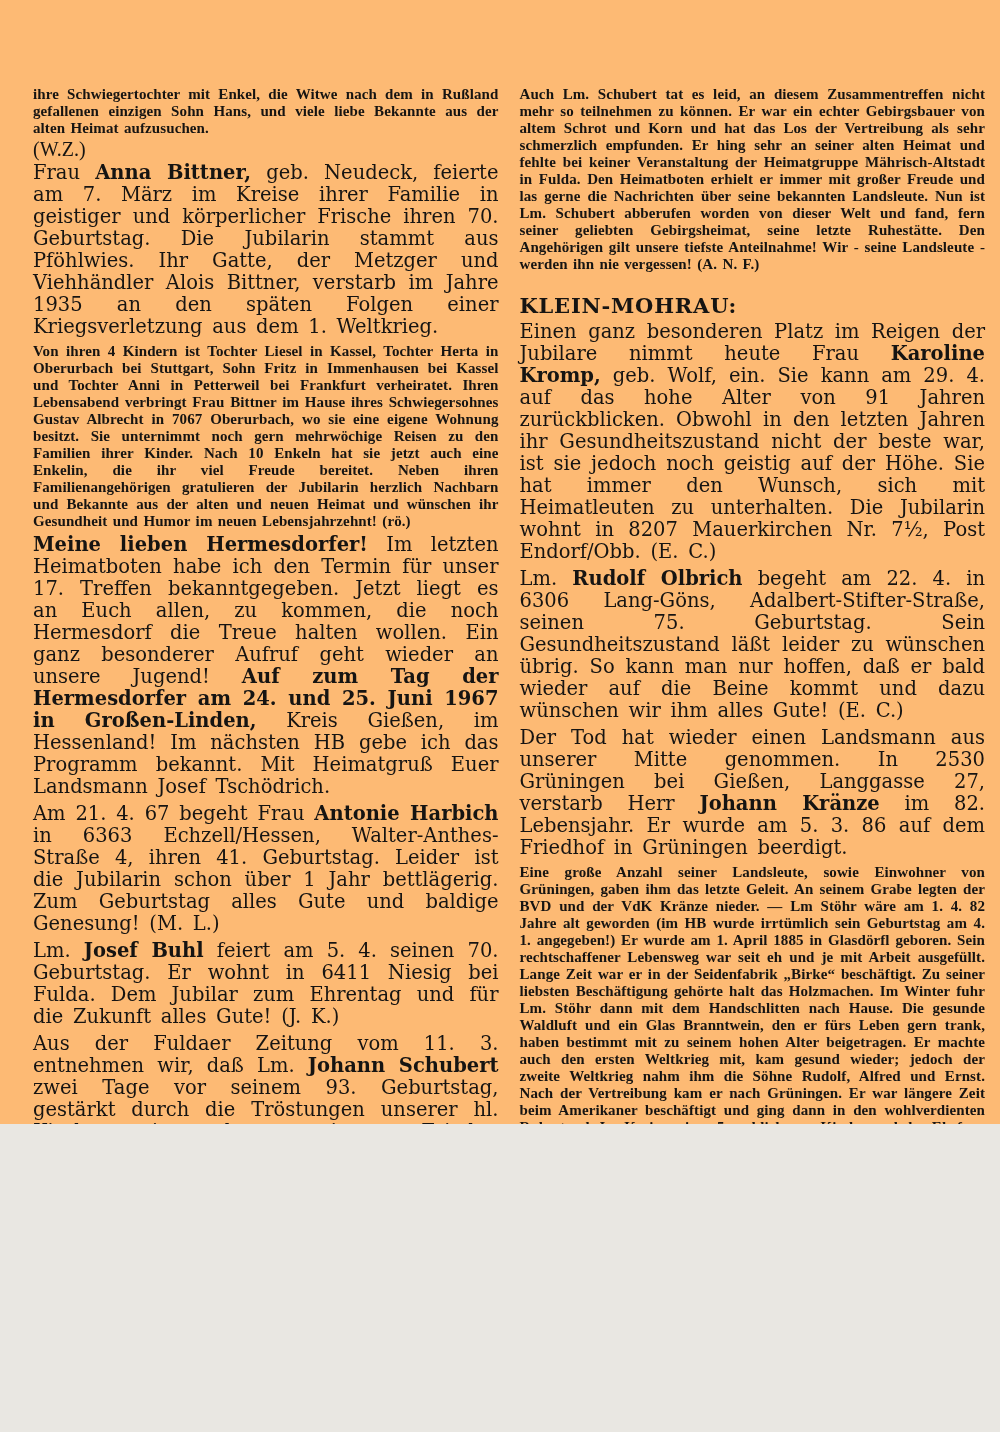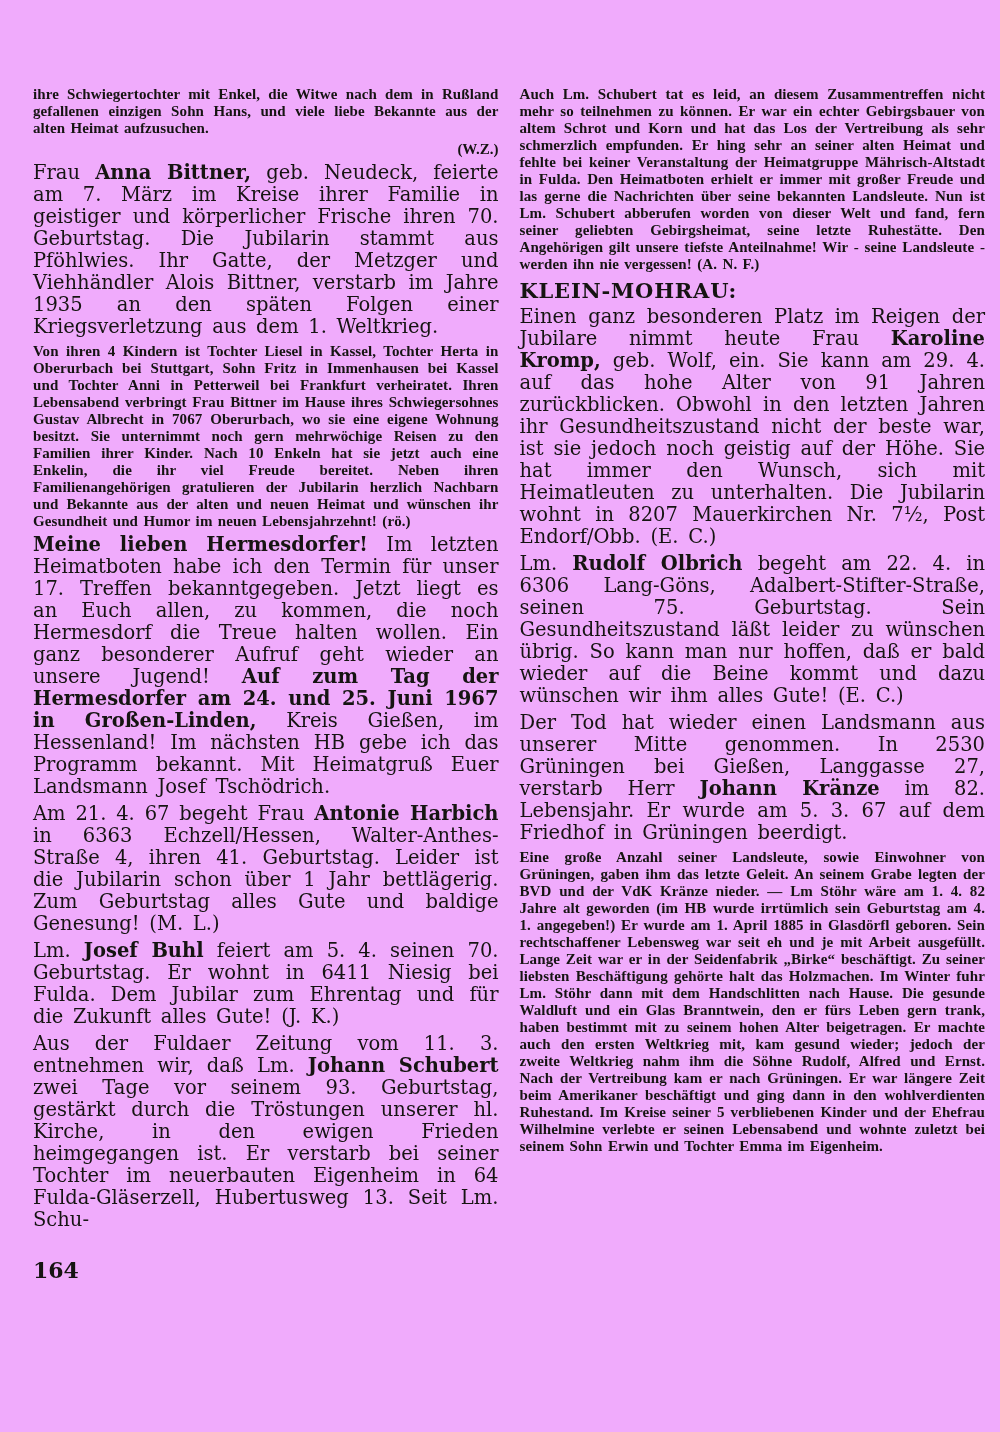--- a/index.html
+++ b/index.html
@@ -3,22 +3,22 @@
 <meta charset="utf-8">
 <style>
   html,body{margin:0;padding:0;}
   body{
     width:1000px;height:1432px;
     background:#e9e7e2;
     font-family:"DejaVu Serif", serif;
   }
   .page{
     position:relative;
-    width:1000px;height:1432px;
-    background:#f0abfc;
+    width:1000px;height:1124px;
+    background:#fdba74;
     color:#161412;
     overflow:hidden;
     box-sizing:border-box;
     padding:86px 15px 8px 33px;
   }
   .cols{
     display:flex;
     gap:21px;
   }
   .col{
@@ -39,33 +39,33 @@
     font-weight:700;
     font-size:15px;
     line-height:17px;
     text-align:justify;
     word-spacing:1.5px;
     letter-spacing:0.1px;
     margin:0 0 4px 0;
   }
   .sig-line{
     font-family:"Liberation Serif", serif;
-    font-weight:700;
-    font-size:15px;
+    font-weight:400;
+    font-size:20px;
     line-height:17px;
-    text-align:right;
+    text-align:left;
     margin:0 0 4px 0;
   }
   .heading{
     font-family:"DejaVu Serif", serif;
     font-weight:700;
     font-size:21px;
     line-height:24px;
     letter-spacing:0.8px;
-    margin:6px 0 3px 0;
+    margin:21px 0 3px 0;
   }
   .pageno{
     font-family:"DejaVu Serif", serif;
     font-weight:700;
     font-size:22px;
     margin-top:26px;
   }
 </style>
 </head>
 <body>
@@ -97,19 +97,19 @@
     <div class="col">
 
       <p class="para-small"><span>Auch Lm. Schubert tat es leid, an diesem Zusammentreffen nicht mehr so teilnehmen zu können. Er war ein echter Gebirgsbauer von altem Schrot und Korn und hat das Los der Vertreibung als sehr schmerzlich empfunden. Er hing sehr an seiner alten Heimat und fehlte bei keiner Veranstaltung der Heimatgruppe Mährisch-Altstadt in Fulda. Den Heimatboten erhielt er immer mit großer Freude und las gerne die Nachrichten über seine bekannten Landsleute. Nun ist Lm. Schubert abberufen worden von dieser Welt und fand, fern seiner geliebten Gebirgsheimat, seine letzte Ruhestätte. Den Angehörigen gilt unsere tiefste Anteilnahme! Wir - seine Landsleute - werden ihn nie vergessen! (A. N. F.)</span></p>
 
       <h2 class="heading">KLEIN-MOHRAU:</h2>
 
       <p class="para-body"><span>Einen ganz besonderen Platz im Reigen der Jubilare nimmt heute Frau </span><b>Karoline Kromp,</b><span> geb. Wolf, ein. Sie kann am 29. 4. auf das hohe Alter von 91 Jahren zurückblicken. Obwohl in den letzten Jahren ihr Gesundheitszustand nicht der beste war, ist sie jedoch noch geistig auf der Höhe. Sie hat immer den Wunsch, sich mit Heimatleuten zu unterhalten. Die Jubilarin wohnt in 8207 Mauerkirchen Nr. 7½, Post Endorf/Obb. (E. C.)</span></p>
 
       <p class="para-body"><span>Lm. </span><b>Rudolf Olbrich</b><span> begeht am 22. 4. in 6306 Lang-Göns, Adalbert-Stifter-Straße, seinen 75. Geburtstag. Sein Gesundheitszustand läßt leider zu wünschen übrig. So kann man nur hoffen, daß er bald wieder auf die Beine kommt und dazu wünschen wir ihm alles Gute! (E. C.)</span></p>
 
-      <p class="para-body"><span>Der Tod hat wieder einen Landsmann aus unserer Mitte genommen. In 2530 Grüningen bei Gießen, Langgasse 27, verstarb Herr </span><b>Johann Kränze</b><span> im 82. Lebensjahr. Er wurde am 5. 3. 67 auf dem Friedhof in Grüningen beerdigt.</span></p>
+      <p class="para-body"><span>Der Tod hat wieder einen Landsmann aus unserer Mitte genommen. In 2530 Grüningen bei Gießen, Langgasse 27, verstarb Herr </span><b>Johann Kränze</b><span> im 82. Lebensjahr. Er wurde am 5. 3. 86 auf dem Friedhof in Grüningen beerdigt.</span></p>
 
       <p class="para-small"><span>Eine große Anzahl seiner Landsleute, sowie Einwohner von Grüningen, gaben ihm das letzte Geleit. An seinem Grabe legten der BVD und der VdK Kränze nieder. — Lm Stöhr wäre am 1. 4. 82 Jahre alt geworden (im HB wurde irrtümlich sein Geburtstag am 4. 1. angegeben!) Er wurde am 1. April 1885 in Glasdörfl geboren. Sein rechtschaffener Lebensweg war seit eh und je mit Arbeit ausgefüllt. Lange Zeit war er in der Seidenfabrik „Birke“ beschäftigt. Zu seiner liebsten Beschäftigung gehörte halt das Holzmachen. Im Winter fuhr Lm. Stöhr dann mit dem Handschlitten nach Hause. Die gesunde Waldluft und ein Glas Branntwein, den er fürs Leben gern trank, haben bestimmt mit zu seinem hohen Alter beigetragen. Er machte auch den ersten Weltkrieg mit, kam gesund wieder; jedoch der zweite Weltkrieg nahm ihm die Söhne Rudolf, Alfred und Ernst. Nach der Vertreibung kam er nach Grüningen. Er war längere Zeit beim Amerikaner beschäftigt und ging dann in den wohlverdienten Ruhestand. Im Kreise seiner 5 verbliebenen Kinder und der Ehefrau Wilhelmine verlebte er seinen Lebensabend und wohnte zuletzt bei seinem Sohn Erwin und Tochter Emma im Eigenheim.</span></p>
     </div>
 
   </div>
 </div>
 
 </body></html>

